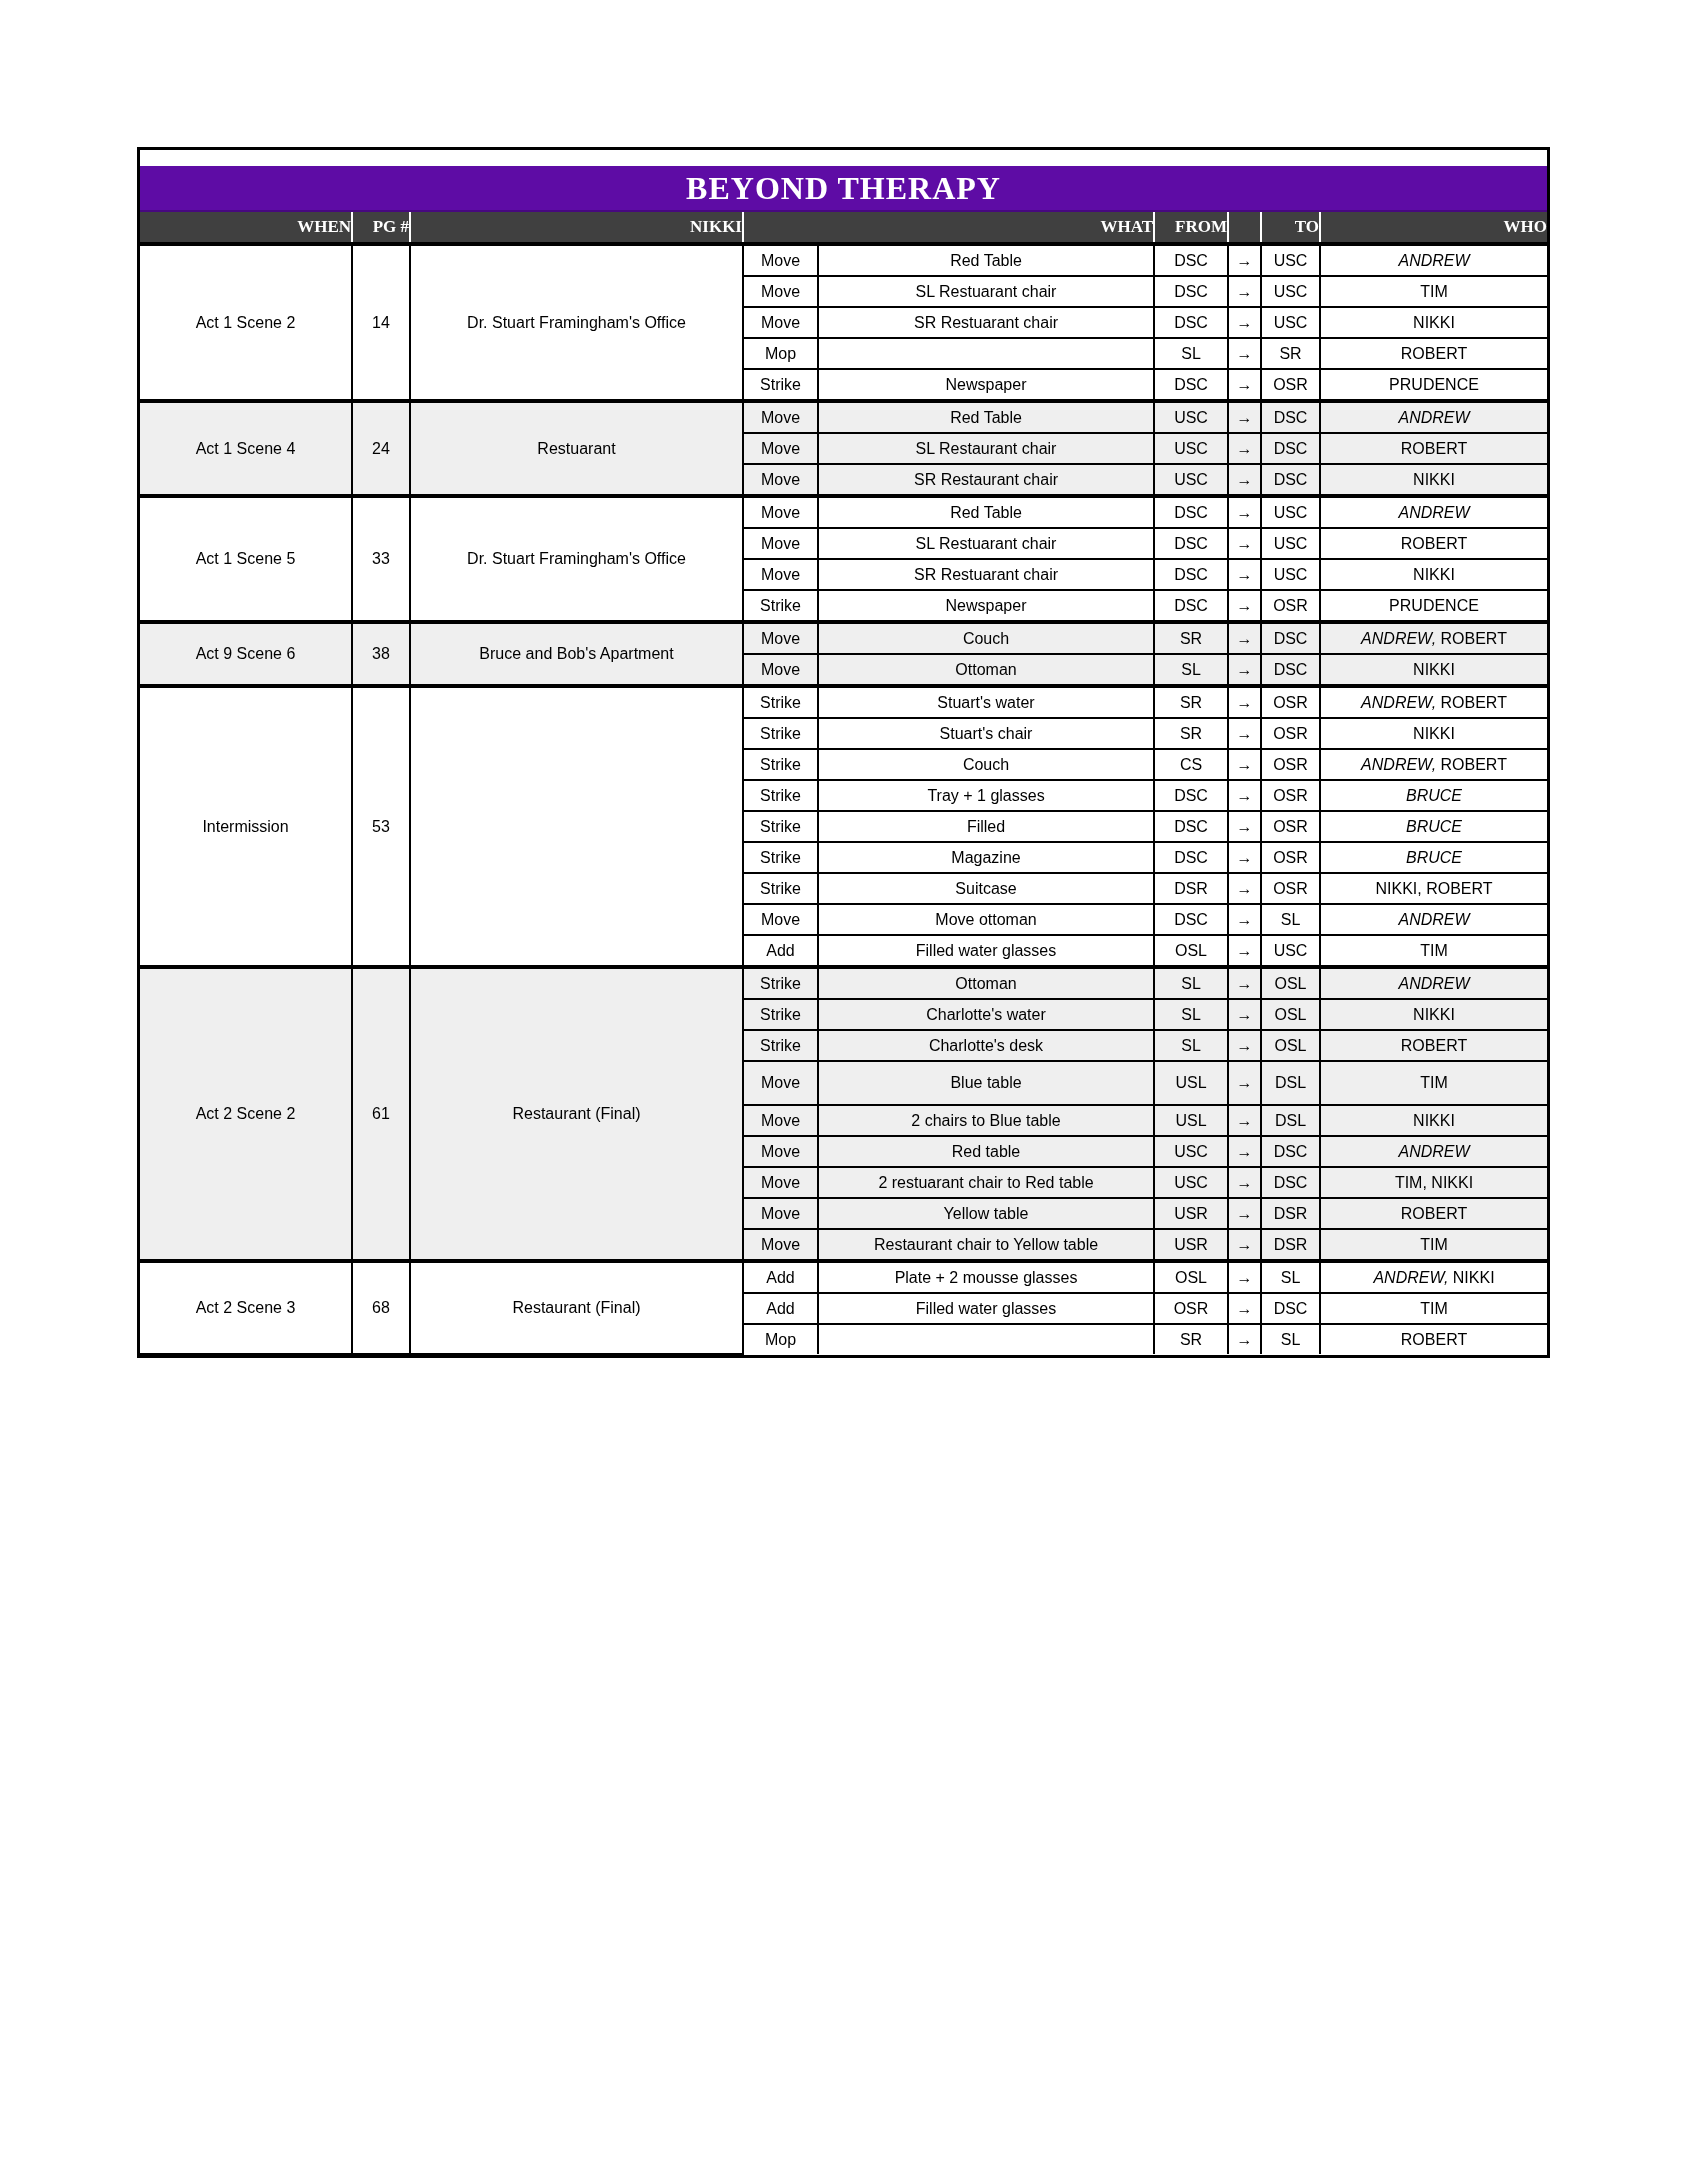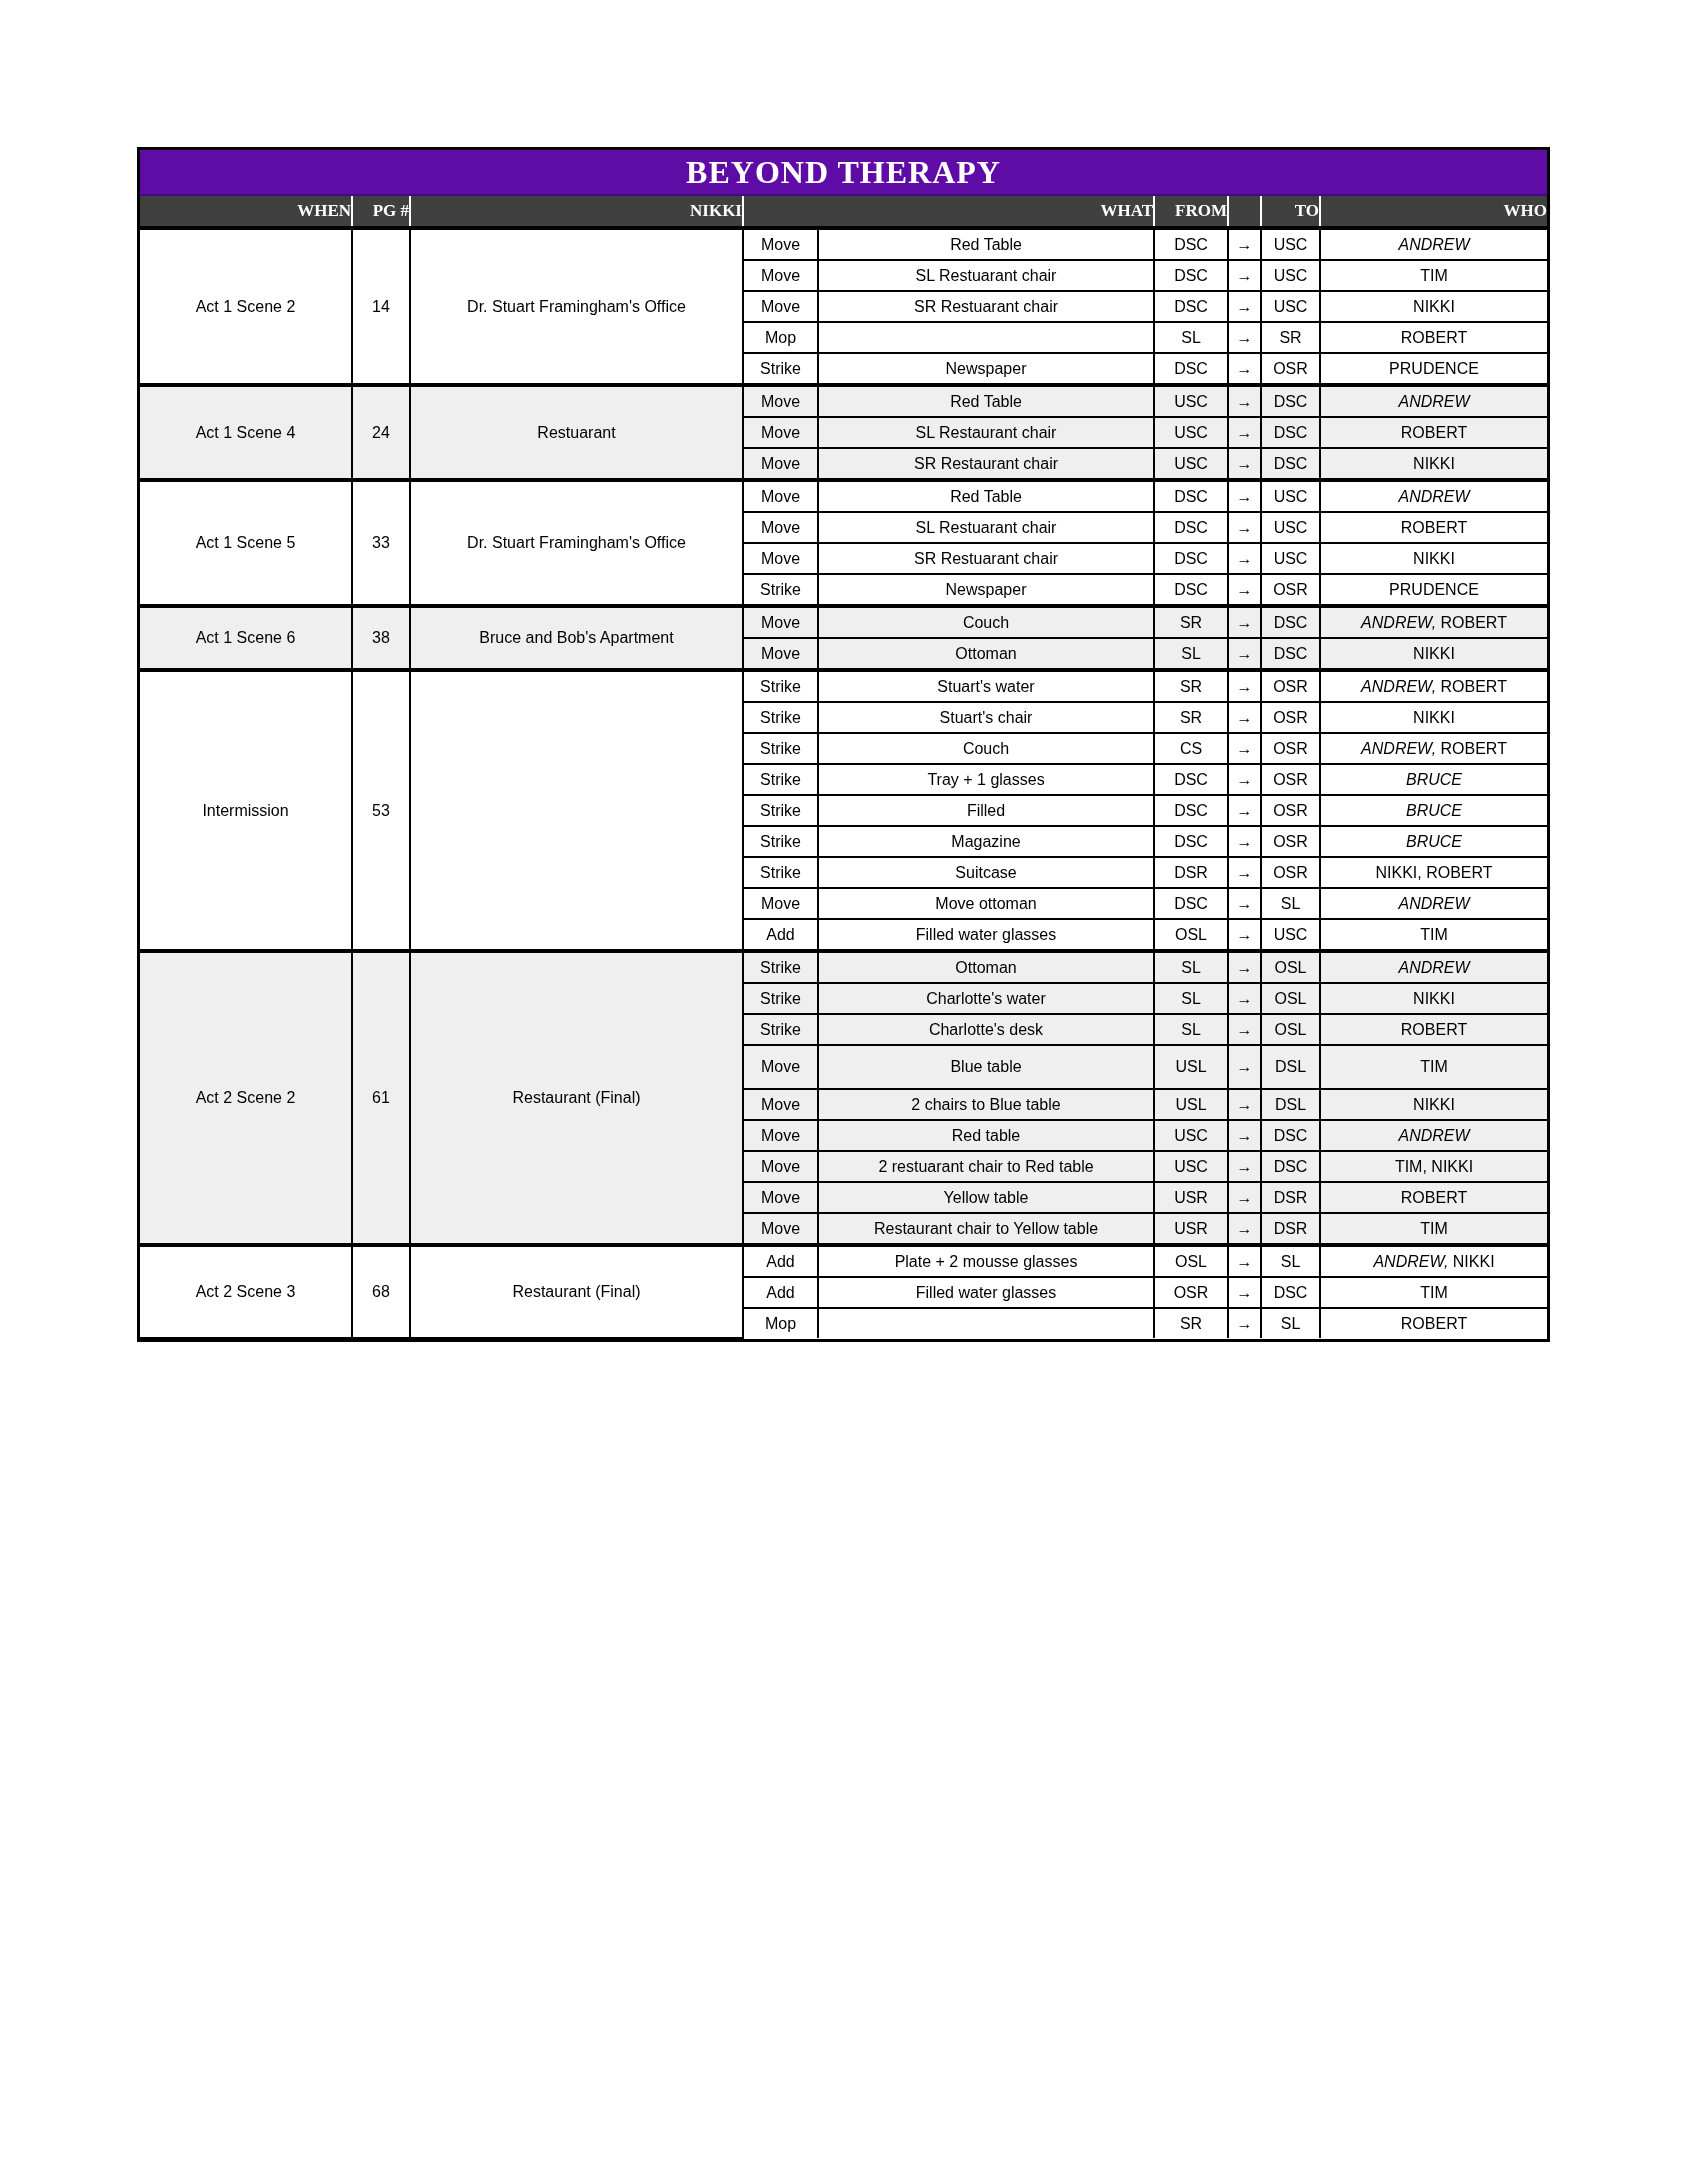--- a/index.html
+++ b/index.html
@@ -17,21 +17,21 @@
     font-family:"Liberation Sans", sans-serif;color:var(--body-text);
   }
   .sheet{
     position:absolute;left:137px;top:147px;width:1407px;
     border:3px solid var(--border);
     background:#ffffff;
   }
   .band-title{
     height:44px;background:var(--purple);
     border-bottom:2px solid var(--purple-divider);
-    display:flex;align-items:center;justify-content:center;
+    display:flex;align-items:center;justify-content:center;margin-top:16px;
   }
   .band-title span{
     font-family:"Liberation Serif", serif;font-weight:bold;
     font-size:32px;color:var(--hdr-text);letter-spacing:1px;
   }
   .band-subtitle{
     height:28px;background:var(--purple);
     border-bottom:2px solid #DCDCDC;
     display:flex;align-items:center;justify-content:center;
   }
@@ -194,21 +194,21 @@
         </tr>
         <tr class="">
           <td>Strike</td>
           <td>Newspaper</td>
           <td>DSC</td>
           <td>→</td>
           <td>OSR</td>
           <td><span>PRUDENCE</span></td>
         </tr>
         <tr class="shaded section-start ">
-          <td rowspan="2">Act 1 Scene 6</td>
+          <td rowspan="2">Act 9 Scene 6</td>
           <td rowspan="2">38</td>
           <td rowspan="2">Bruce and Bob's Apartment</td>
           <td>Move</td>
           <td>Couch</td>
           <td>SR</td>
           <td>→</td>
           <td>DSC</td>
           <td><i>ANDREW, </i><span>ROBERT</span></td>
         </tr>
         <tr class="shaded ">

